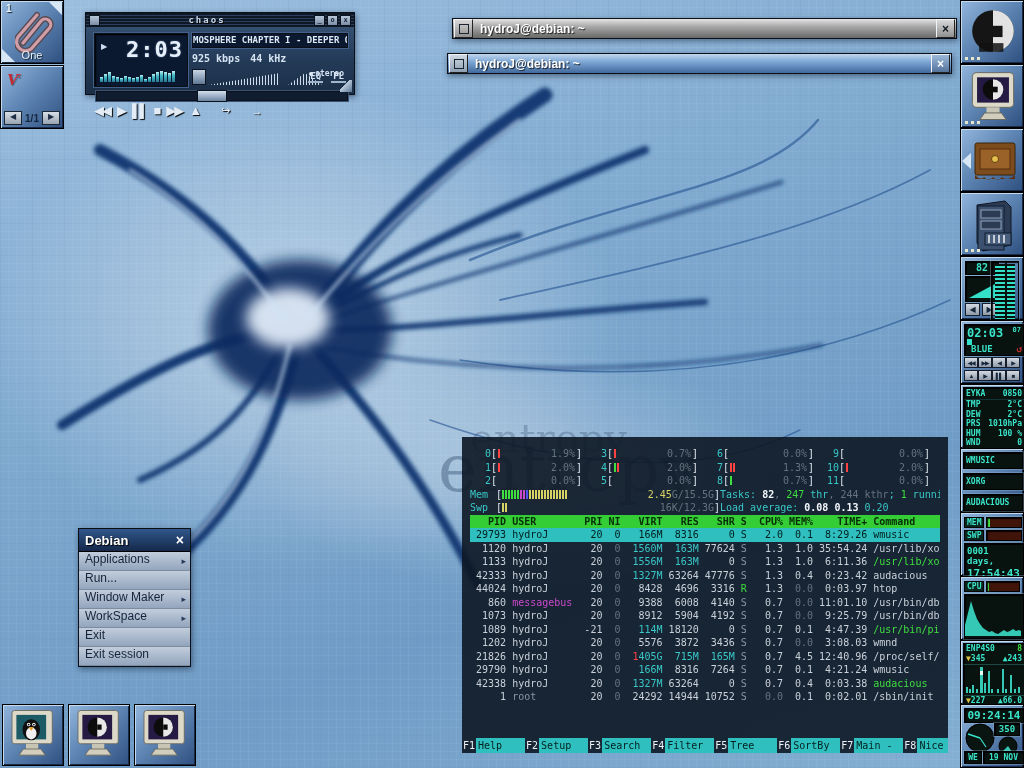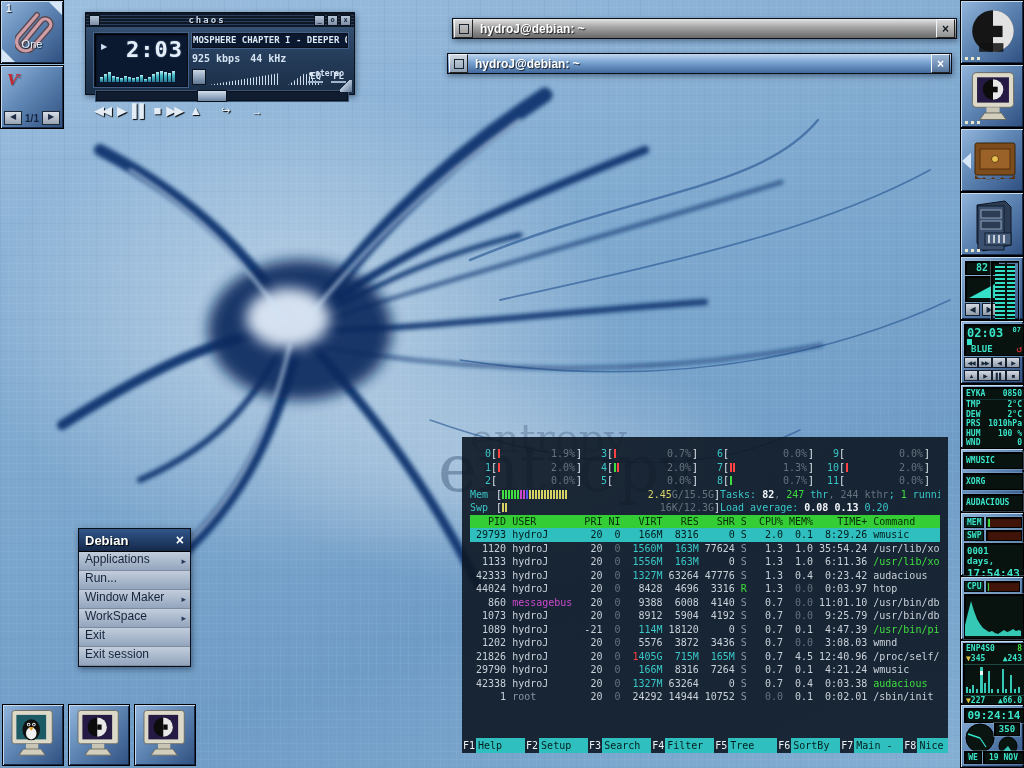--- a/index.html
+++ b/index.html
@@ -56,21 +56,21 @@
   .xctrl .xc{font-size:13px;text-shadow:1px 1px 1px #000;letter-spacing:-2px;cursor:default;}
   .xctrl .xc.small{font-size:11px;margin-left:14px;letter-spacing:0;}
   .xgrip{position:absolute;right:2px;bottom:2px;width:12px;height:12px;background:linear-gradient(135deg,transparent 40%,#b9c9dc 40%,#5d7694);}
 
   
   .tile{position:absolute;width:64px;height:64px;box-sizing:border-box;border:1px solid #000;
     background:linear-gradient(135deg,#93b6dc 0%,#5f86b4 45%,#2f5080 100%);
     box-shadow:inset 1px 1px 0 #c4daf0, inset -1px -1px 0 #18294a;}
   .dots{position:absolute;left:4px;bottom:3px;width:3px;height:3px;background:#e6e6ce;box-shadow:6px 0 0 #e6e6ce,12px 0 0 #e6e6ce;}
   .clip-num{position:absolute;left:5px;top:2px;color:#eef4fb;font:bold 10px "Liberation Sans",sans-serif;text-shadow:1px 1px 1px #123;}
-  .clip-name{position:absolute;left:0;right:0;bottom:13px;text-align:center;color:#e8f0f8;font:11px "Liberation Sans",sans-serif;text-shadow:1px 1px 1px #123;}
+  .clip-name{position:absolute;left:0;right:0;bottom:2px;text-align:center;color:#e8f0f8;font:11px "Liberation Sans",sans-serif;text-shadow:1px 1px 1px #123;}
   .tri{position:absolute;width:0;height:0;}
   .tri-tr{right:1px;top:1px;border-left:13px solid transparent;border-top:13px solid #d7e6f4;}
   .tri-bl{left:1px;bottom:1px;border-right:13px solid transparent;border-bottom:13px solid #d7e6f4;}
   .vclogo{position:absolute;left:6px;top:4px;color:#c82830;font:italic bold 17px "Liberation Serif",serif;text-shadow:1px 1px 1px rgba(0,0,0,.4);}
   .vclogo sup{font-size:9px;}
   .pagerbar{position:absolute;left:3px;right:3px;bottom:3px;height:14px;display:flex;align-items:center;justify-content:space-between;}
   .pbtn{width:16px;height:12px;background:linear-gradient(#d8dee6,#98a4b2);border:1px solid #1c2836;color:#1c2c44;
     font-size:8px;line-height:10px;text-align:center;}
   .pagertxt{color:#14253e;font:bold 10px "Liberation Sans",sans-serif;}
 
@@ -96,21 +96,21 @@
   .cpupct{position:absolute;right:1px;color:#66727e;}
   .membar{display:flex;width:250px;}
   .memlab{color:#39c7c7;width:26px;}
   .memval{position:absolute;right:0;}
   .hrtext{flex:1;overflow:hidden;white-space:pre;}
   .tabs{margin-top:6px;height:15px;display:flex;gap:6px;padding-left:14px;}
   .tab{padding:0 10px;font-weight:bold;color:#05230a;height:14px;line-height:14px;}
   .tab-main{background:#35cd35;color:#083008;}
   .tab-io{background:#2327cf;color:#05051e;}
   .prow{height:13.5px;line-height:13.5px;display:flex;white-space:pre;overflow:hidden;}
-  .phead{background:#35cd35;color:#062c06;font-weight:normal;}
+  .phead{background:#35cd35;color:#062c06;font-weight:bold;}
   .phead span{color:#062c06 !important;}
   .sel{background:#2fbfbf;}
   .sel span{color:#031c1c !important;}
   .cc{display:inline-block;overflow:hidden;white-space:pre;}
   .cc-pid{width:6ch;text-align:right;}
   .cc-user{width:11ch;text-align:left;padding-left:1ch;box-sizing:content-box;}
   .cc-pri{width:4ch;text-align:right;}
   .cc-ni{width:3ch;text-align:right;}
   .cc-virt{width:7ch;text-align:right;}
   .cc-res{width:6ch;text-align:right;}

